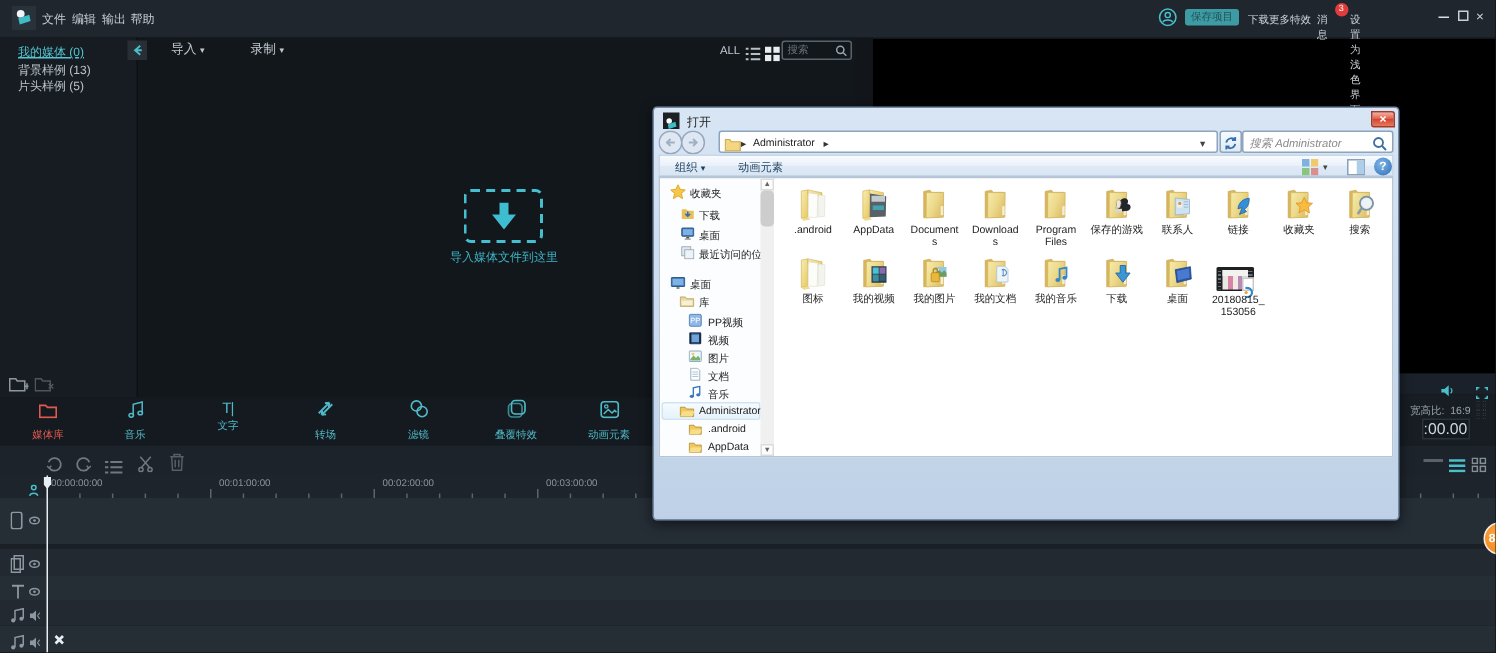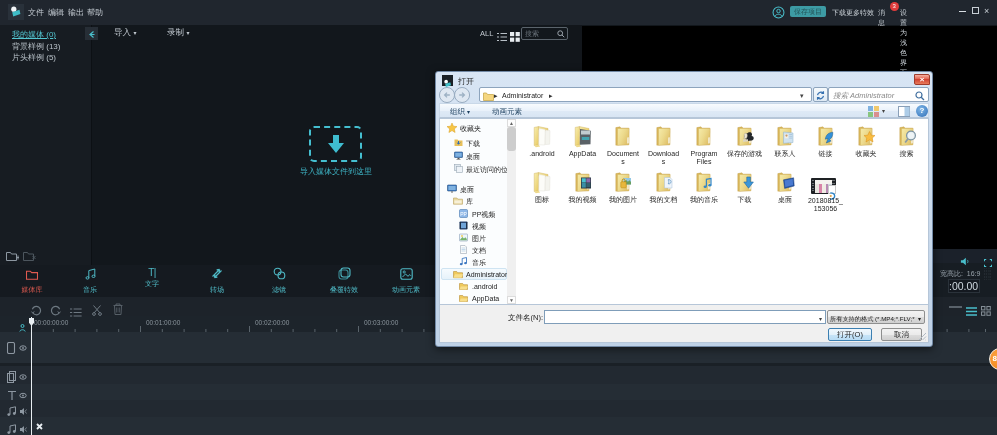--- a/index.html
+++ b/index.html
@@ -593,30 +593,15 @@
       <div class="abs" style="left:17px; top:7px; width:8px; height:9px; background:#fff; border:0.5px solid #c8c8c8;">
         <svg width="7" height="8" viewBox="0 0 8 9">
             <path d="M1.5 1 C4.5 0.8 6.5 2.2 6.5 4.5 C6.5 6.8 4.5 8.2 1.5 8" fill="none" stroke="#2f86c8" stroke-width="1.6"></path>
             <circle cx="2" cy="4.5" r="1.2" fill="#e8a23c"></circle>
           </svg>
       </div>
     </div>
     <div class="flab" style="left:363px; top:125.5px; width:55px; white-space:nowrap;">20180815_</div>
     <div class="flab" style="left:363px; top:133.5px; width:55px;">153056</div>
 
-    <div class="abs" style="left:4px; top:234px; width:490px; height:38px; background:#f0f0f0; border:1px solid #b6c6d8; border-top:none;">
-      <div class="abs" style="left:68px; top:8px; font-size:7.5px; color:#1c1c1c;">文件名(N):</div>
-      <div class="abs" style="left:104px; top:5px; width:282px; height:14px; background:#fff; border:1px solid #7f9db9;">
-        <div class="abs" style="right:3px; top:4px; font-size:6px; color:#444;">▾</div>
-      </div>
-      <div class="abs" style="left:387px; top:5px; width:98px; height:14px; background:linear-gradient(#f2f2f2,#ebebeb 50%,#dddddd 51%,#cfcfcf); border:1px solid #8e8f8f; border-radius:2px;">
-        <div class="abs" style="left:2px; top:3.5px; font-size:6.2px; color:#1c1c1c; white-space:nowrap; overflow:hidden; width:88px;">所有支持的格式 (*.MP4;*.FLV;*</div>
-        <div class="abs" style="right:3px; top:4px; font-size:6px; color:#222;">▾</div>
-      </div>
-      <div class="abs" style="left:388px; top:23px; width:44px; height:13px; background:linear-gradient(#f2f8fd,#e2f1fb 50%,#c8e4f7 51%,#b8dcf5); border:1px solid #3c7fb1; border-radius:2px; font-size:7.5px; color:#1c1c1c; text-align:center; line-height:12px;">打开(O)</div>
-      <div class="abs" style="left:441px; top:23px; width:41px; height:13px; background:linear-gradient(#f2f2f2,#ebebeb 50%,#dddddd 51%,#cfcfcf); border:1px solid #8e8f8f; border-radius:2px; font-size:7.5px; color:#1c1c1c; text-align:center; line-height:12px;">取消</div>
-      <svg class="abs" style="right:1px; bottom:1px;" width="9" height="9" viewBox="0 0 9 9">
-          <path d="M8 1 L1 8 M8 4.5 L4.5 8 M8 8 L7.5 8" stroke="#b0bac4" stroke-width="1"></path>
-        </svg>
-    </div>
   </div>
   <div class="abs" style="left:989px; top:348px; width:22px; height:22px; border-radius:11px; background:radial-gradient(circle at 35% 35%, #fca13e, #f08217); border:1.5px solid #f5ede2; color:#fff; font-size:8px; font-weight:bold; line-height:19px; text-align:left; padding-left:2.5px;">8</div>
 </div>
 
 </body></html>

